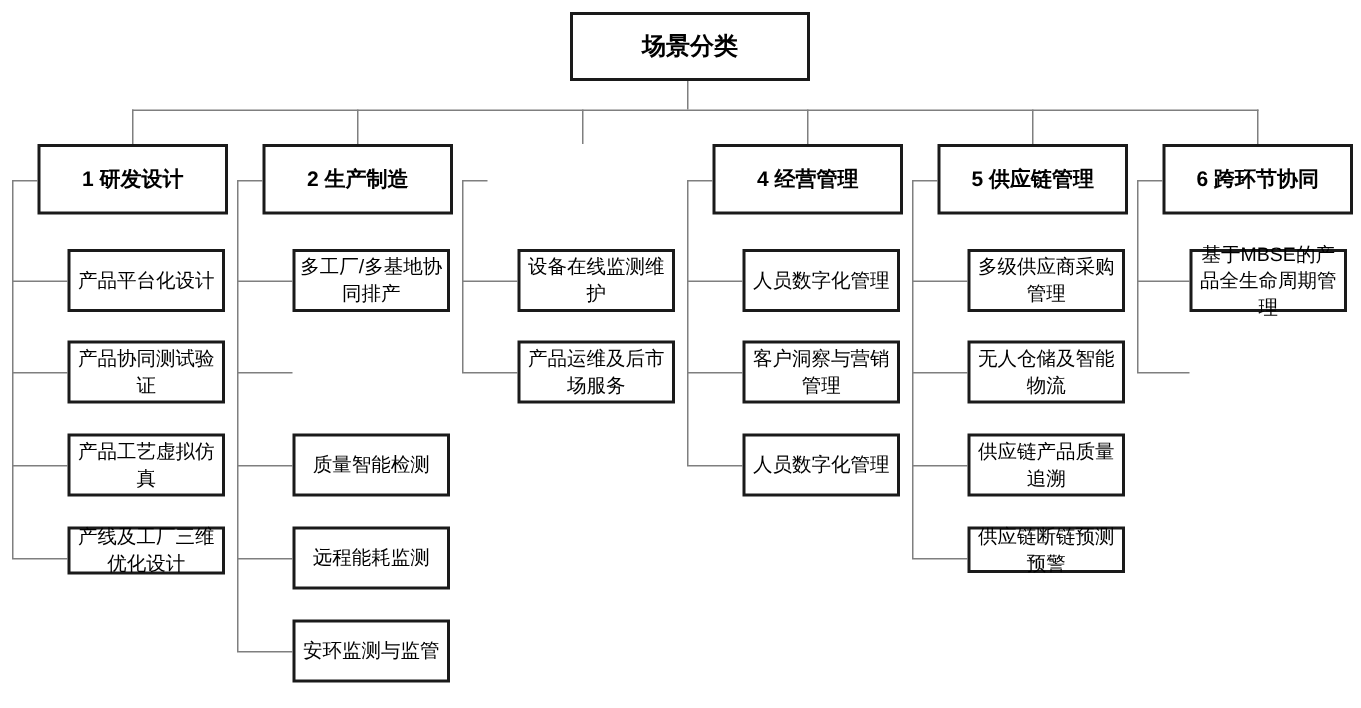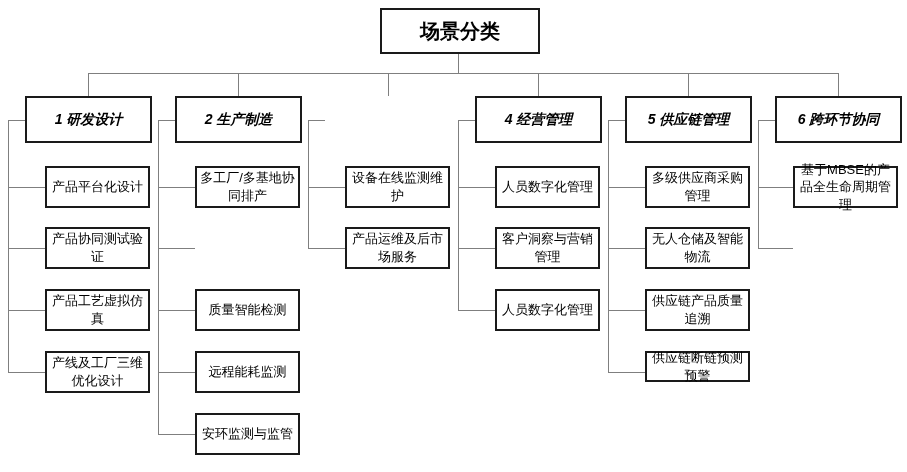--- a/index.html
+++ b/index.html
@@ -16,27 +16,26 @@
     border:2px solid #1a1a1a;
     box-sizing:border-box;
     display:flex;
     align-items:center;
     justify-content:center;
     text-align:center;
     color:#000000;
     z-index:2;
   }
   .root{
-    font-size:20px;
+    font-size:16px;
     font-weight:bold;
   }
   .parent{
     font-size:14px;
     font-weight:bold;
-    font-style:italic;
   }
   .child{
     font-size:13px;
     font-weight:normal;
     line-height:1.35;
     padding:1px 3px;
   }
   .h,.v{
     position:absolute;
     background:#7f7f7f;
@@ -102,21 +101,21 @@
 
   <div class="node parent" style="left:25px;top:96px;width:127px;height:47px">1 研发设计</div>
   <div class="node parent" style="left:175px;top:96px;width:127px;height:47px">2 生产制造</div>
   <div class="node parent" style="left:475px;top:96px;width:127px;height:47px">4 经营管理</div>
   <div class="node parent" style="left:625px;top:96px;width:127px;height:47px">5 供应链管理</div>
   <div class="node parent" style="left:775px;top:96px;width:127px;height:47px">6 跨环节协同</div>
 
   <div class="node child" style="left:45px;top:166px;width:105px;height:42px">产品平台化设计</div>
   <div class="node child" style="left:45px;top:227px;width:105px;height:42px">产品协同测试验证</div>
   <div class="node child" style="left:45px;top:289px;width:105px;height:42px">产品工艺虚拟仿真</div>
-  <div class="node child" style="left:45px;top:351px;width:105px;height:42px">产线及工厂三维优化设计</div>
+  <div class="node child" style="left:45px;top:351px;width:105px;height:32px">产线及工厂三维优化设计</div>
 
   <div class="node child" style="left:195px;top:166px;width:105px;height:42px">多工厂/多基地协同排产</div>
   <div class="node child" style="left:195px;top:289px;width:105px;height:42px">质量智能检测</div>
   <div class="node child" style="left:195px;top:351px;width:105px;height:42px">远程能耗监测</div>
   <div class="node child" style="left:195px;top:413px;width:105px;height:42px">安环监测与监管</div>
 
   <div class="node child" style="left:345px;top:166px;width:105px;height:42px">设备在线监测维护</div>
   <div class="node child" style="left:345px;top:227px;width:105px;height:42px">产品运维及后市场服务</div>
 
   <div class="node child" style="left:495px;top:166px;width:105px;height:42px">人员数字化管理</div>

